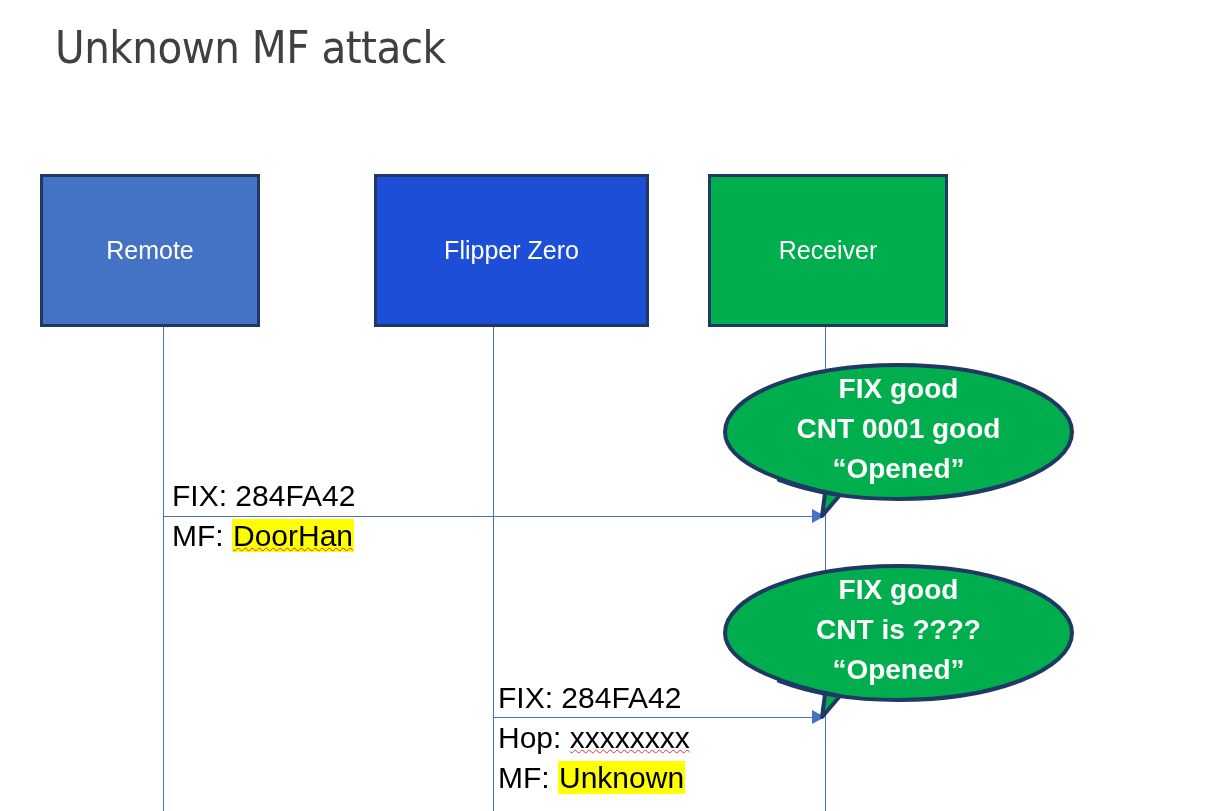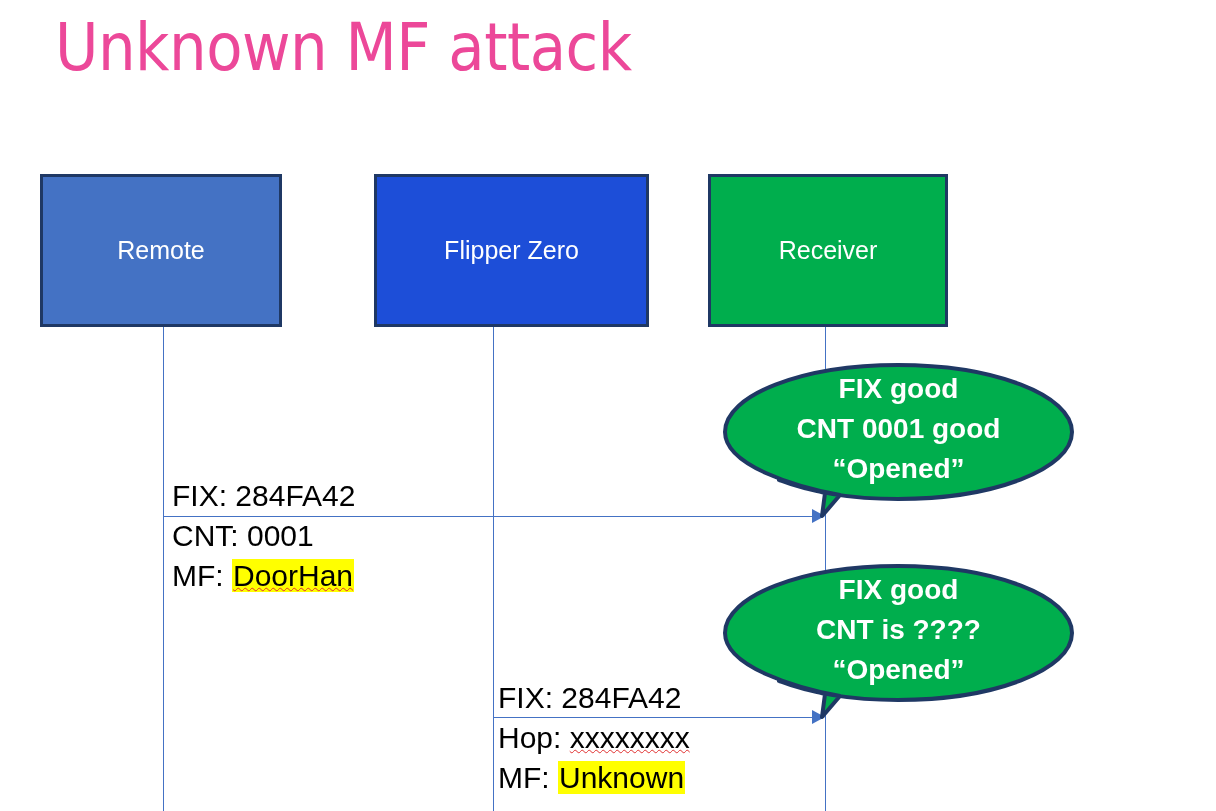--- a/index.html
+++ b/index.html
@@ -17,44 +17,44 @@
     height: 811px;
     background: #ffffff;
     overflow: hidden;
   }
 
   
   #slide-title {
     position: absolute;
     left: 55px;
     top: 8px;
-    font-size: 66px;
+    font-size: 45px;
     line-height: 80px;
     font-weight: 400;
-    color: #ec4899;
+    color: #404040;
     font-family: "DejaVu Sans Condensed", "Liberation Sans", sans-serif;
     font-stretch: condensed;
     white-space: nowrap;
     letter-spacing: -0.5px;
   }
 
   
   .actor-box {
     position: absolute;
     box-sizing: border-box;
     border: 3px solid #1F3864;
     display: flex;
     align-items: center;
     justify-content: center;
     color: #ffffff;
     font-size: 25px;
     font-weight: 400;
     font-family: "Liberation Sans", sans-serif;
   }
-  #actor-remote  { left: 40px;  top: 174px; width: 242px; height: 153px; background: #4472C4; }
+  #actor-remote  { left: 40px;  top: 174px; width: 220px; height: 153px; background: #4472C4; }
   #actor-flipper { left: 374px; top: 174px; width: 275px; height: 153px; background: #1d4ed8; }
   #actor-receiver{ left: 708px; top: 174px; width: 240px; height: 153px; background: #00AE4D; }
 
   
   .lifeline {
     position: absolute;
     width: 1px;
     background: #4472C4;
   }
   #lifeline-remote   { left: 163px; top: 327px; height: 484px; }
@@ -143,23 +143,20 @@
   </div>
   <div class="actor-box" id="actor-receiver">
     <span>Receiver</span>
   </div>
 
   <div class="msg-line" id="msg1-line"></div>
   <div class="msg-arrowhead" id="msg1-head"></div>
   <div class="msg-label" id="msg1-label">
     <div>
       <span>FIX: </span><span>284FA42</span>
-    </div>
-    <div>
-      <span>CNT: </span><span>0001</span>
     </div>
     <div>
       <span>MF: </span><span class="hl squiggle">DoorHan</span>
     </div>
   </div>
 
   <div class="msg-line" id="msg2-line"></div>
   <div class="msg-arrowhead" id="msg2-head"></div>
   <div class="msg-label" id="msg2-label">
     <div>

